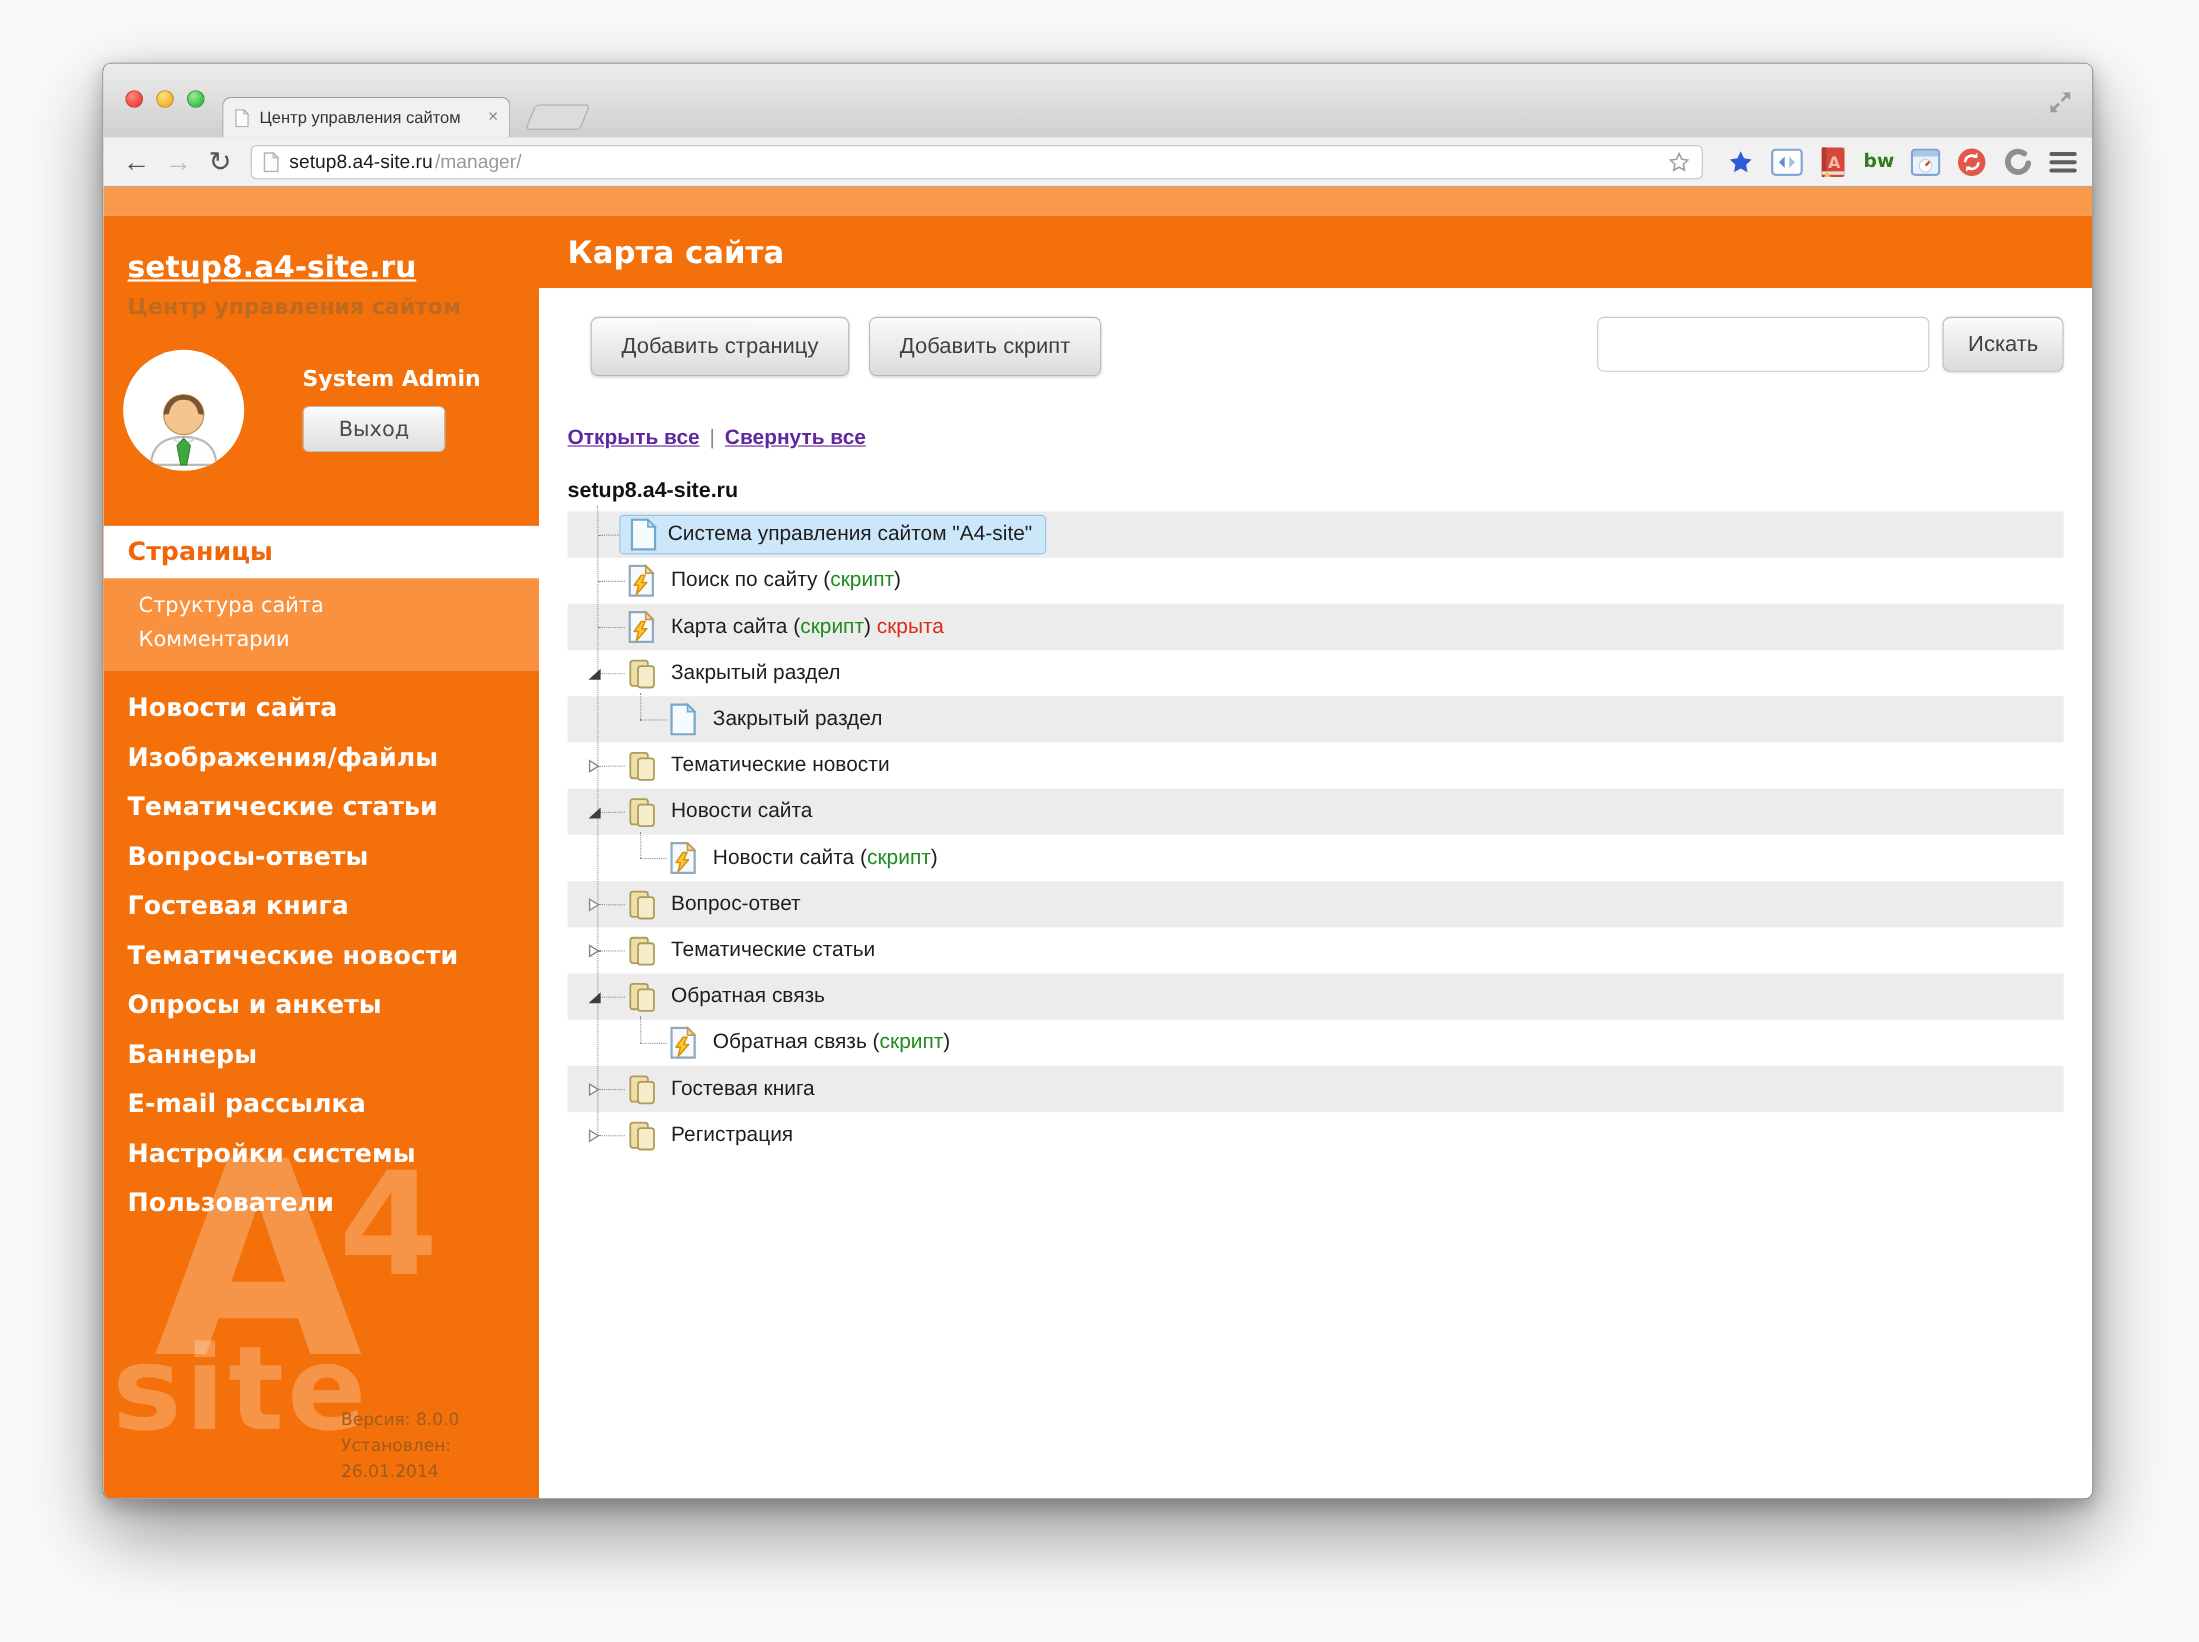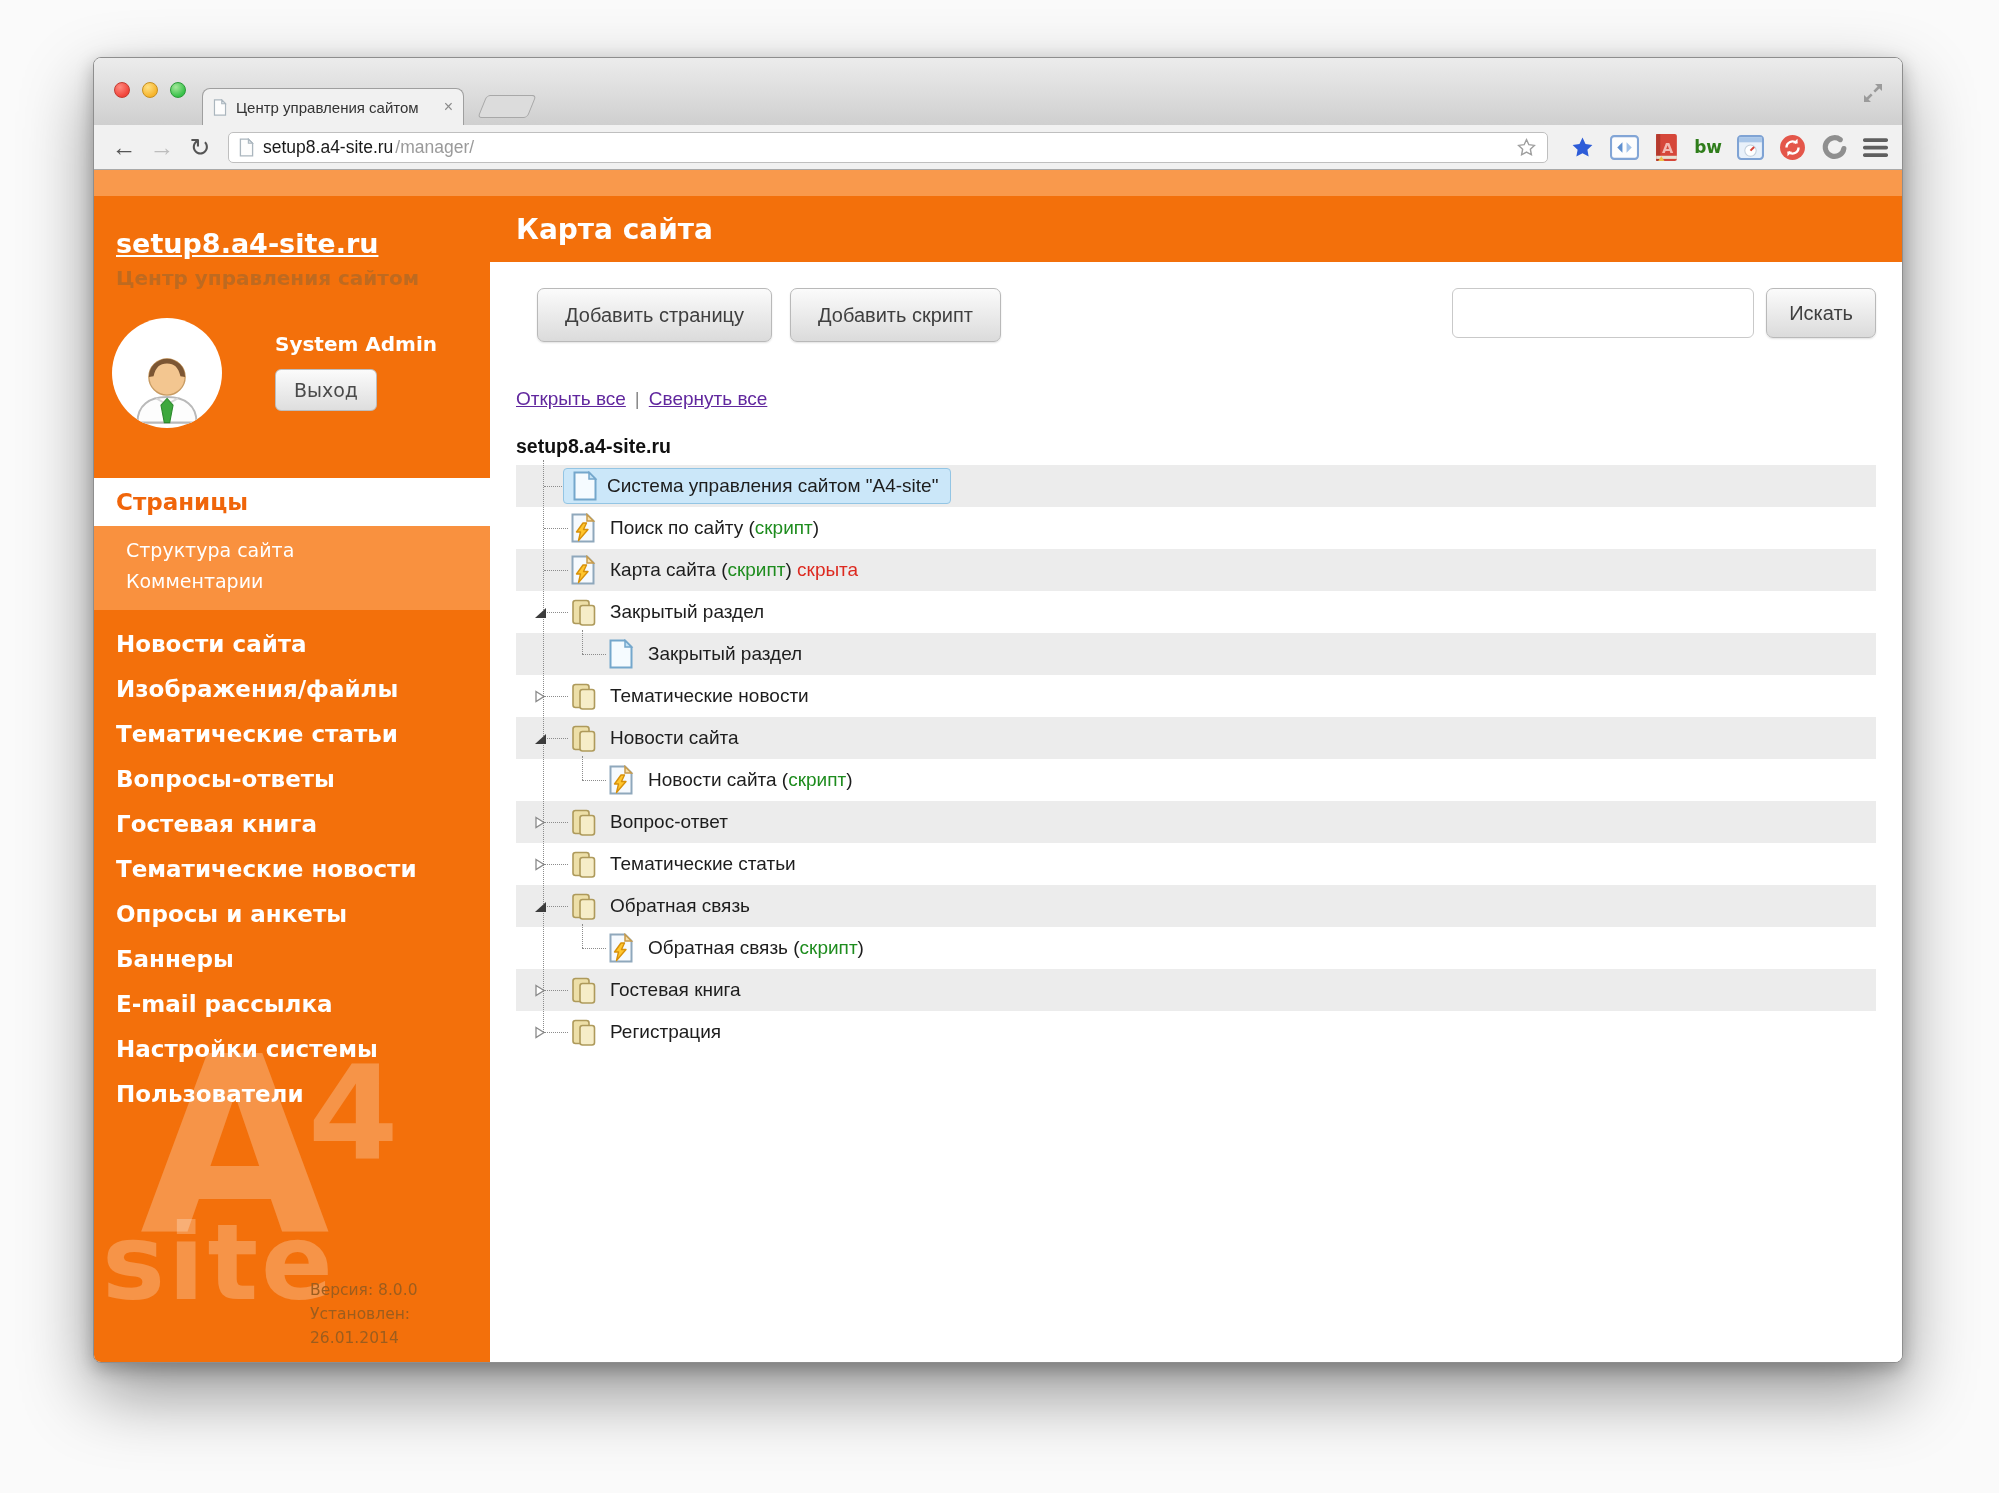--- a/index.html
+++ b/index.html
@@ -49,21 +49,21 @@
   .sidebar { width:396px; background:#F3700B; position:relative; overflow:hidden; flex:none;
              font-family:"DejaVu Sans", sans-serif; }
   .site-title { margin:32px 0 0 22px; font-size:27px; font-weight:bold; color:#fff;
                 text-decoration:underline; display:inline-block; }
   .subtitle { margin:7px 0 0 22px; font-size:20px; font-weight:bold; color:#BE6A20; }
   .user { display:flex; margin:28px 0 0 18px; gap:20px; }
   .avatar { width:110px; height:110px; border-radius:50%; background:#fff; display:flex;
             align-items:flex-end; justify-content:center; overflow:hidden; flex:none; }
   .user-right { padding-top:14px;margin-left:33px; }
   .user-name { font-size:20px; font-weight:bold; color:#fff; margin-bottom:13px; }
-  .logout { width:102px; height:42px; font-size:19px; color:#4a4a4a; cursor:pointer;
+  .logout { width:130px; height:42px; font-size:19px; color:#4a4a4a; cursor:pointer;
             background:linear-gradient(#FBFBFB,#DEDEDE); border:1px solid #BDBDBD; border-radius:6px;
             font-family:"DejaVu Sans", sans-serif; }
   .menu { margin-top:50px; position:relative; z-index:2; }
   .menu-item { height:45px; line-height:45px; padding-left:22px; font-size:23px; font-weight:bold;
                color:#fff; cursor:pointer; white-space:nowrap; }
   .menu-item.active { background:#fff; color:#F0650A; height:48px; line-height:48px; }
   .submenu { background:#F9913F; padding:9px 0 13px; margin-bottom:12px; }
   .submenu-item { height:31px; line-height:31px; padding-left:32px; font-size:19px; color:#fff; cursor:pointer; }
   .logo { position:absolute; left:6px; bottom:-10px; width:100%; height:330px;
           color:rgba(255,255,255,.25); font-weight:800; z-index:1; pointer-events:none; }
@@ -82,21 +82,21 @@
   .content { flex:1; background:#fff; padding:26px 26px 0; min-height:0; }
   .toolbar-row { display:flex; gap:18px;padding-left:21px; }
   .btn { height:54px; padding:0 27px; font-size:20px; color:#3F3F3F; cursor:pointer;
          background:linear-gradient(#FBFBFB,#DBDBDB); border:1px solid #B9B9B9; border-radius:7px;
          box-shadow:0 1px 2px rgba(0,0,0,.12); font-family:"Liberation Sans", sans-serif; }
   .search-wrap { margin-left:auto; display:flex; gap:12px; }
   .search-input { width:302px; height:50px; border:1px solid #C9C9C9; border-radius:6px;
                   font-size:19px; padding:0 12px; }
   .search-btn { height:50px; padding:0 22px; }
   .links-row { margin-top:46px; font-size:19px; }
-  .treelink { color:#61279E; text-decoration:underline; font-weight:normal; cursor:pointer;margin-top:17px; }
+  .treelink { color:#61279E; text-decoration:underline; font-weight:bold; cursor:pointer;margin-top:17px; }
   .sep { color:#8a8a8a; margin:0 9px; }
   .tree-root { margin-top:25px; font-size:19.5px; font-weight:bold; color:#111; }
 
   
   .tree-rows { position:relative; margin-top:7px; }
   .tree-row { position:relative; height:42px; cursor:pointer; }
   .tree-row:nth-child(odd) { background:#ECECEC; }
   .trunk { position:absolute; left:27px; top:-5px; bottom:21px; border-left:1px dotted #8C8C8C; z-index:1; }
   .conn { position:absolute; top:21px; border-top:1px dotted #8C8C8C; z-index:1; }
   .lvl0 .conn { left:28px; width:24px; }

